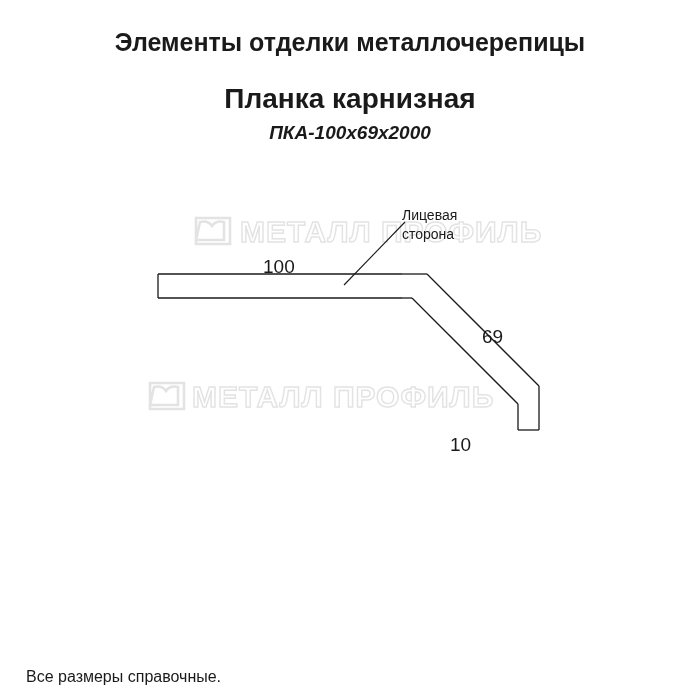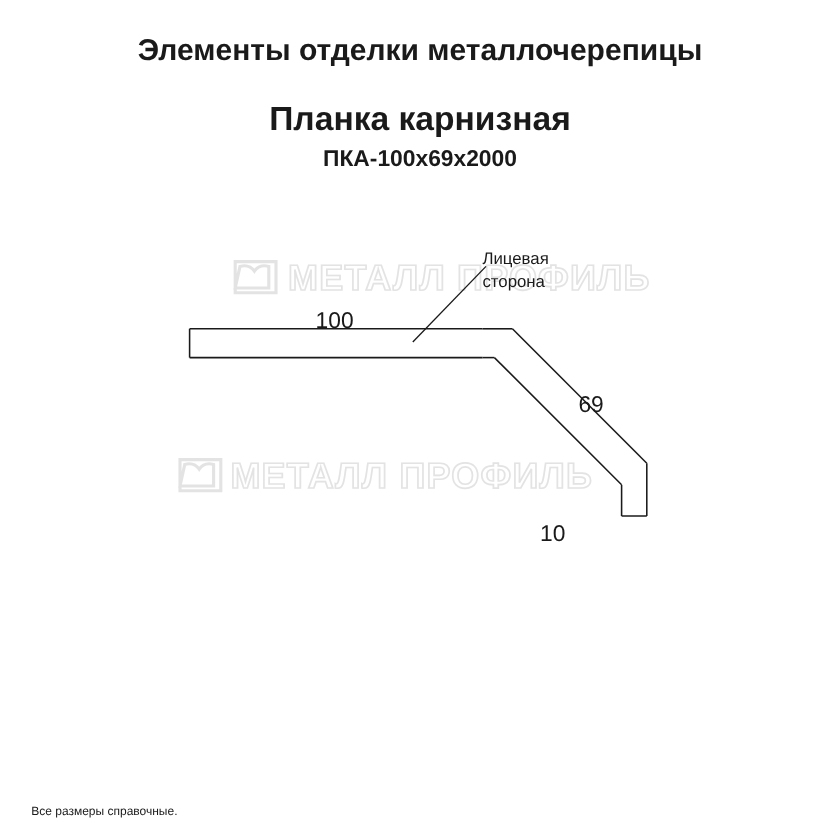--- a/index.html
+++ b/index.html
@@ -41,20 +41,21 @@
     margin: 0;
     margin-top: 28px;
     line-height: 26px;
   }
   .code-title {
     font-size: 19px;
     font-weight: bold;
     margin: 0;
     margin-top: 9px;
     line-height: 24px;
+    font-style: italic;
   }
   .drawing {
     position: absolute;
     left: 0;
     top: 158px;
     width: 700px;
     height: 330px;
   }
   .drawing svg {
     display: block;
@@ -65,21 +66,21 @@
     fill: none;
     stroke: #e3e3e3;
     stroke-width: 1.4px;
     font-size: 30px;
     letter-spacing: 1px;
   }
   .footer {
     position: absolute;
     left: 26px;
     bottom: 14px;
-    font-size: 10px;
+    font-size: 16px;
     line-height: 19px;
     color: #1a1a1a;
   }
   .footer div { white-space: nowrap; }
   .lbl {
     font-family: "Liberation Sans", sans-serif;
     fill: #1a1a1a;
   }
 </style>
 </head>

